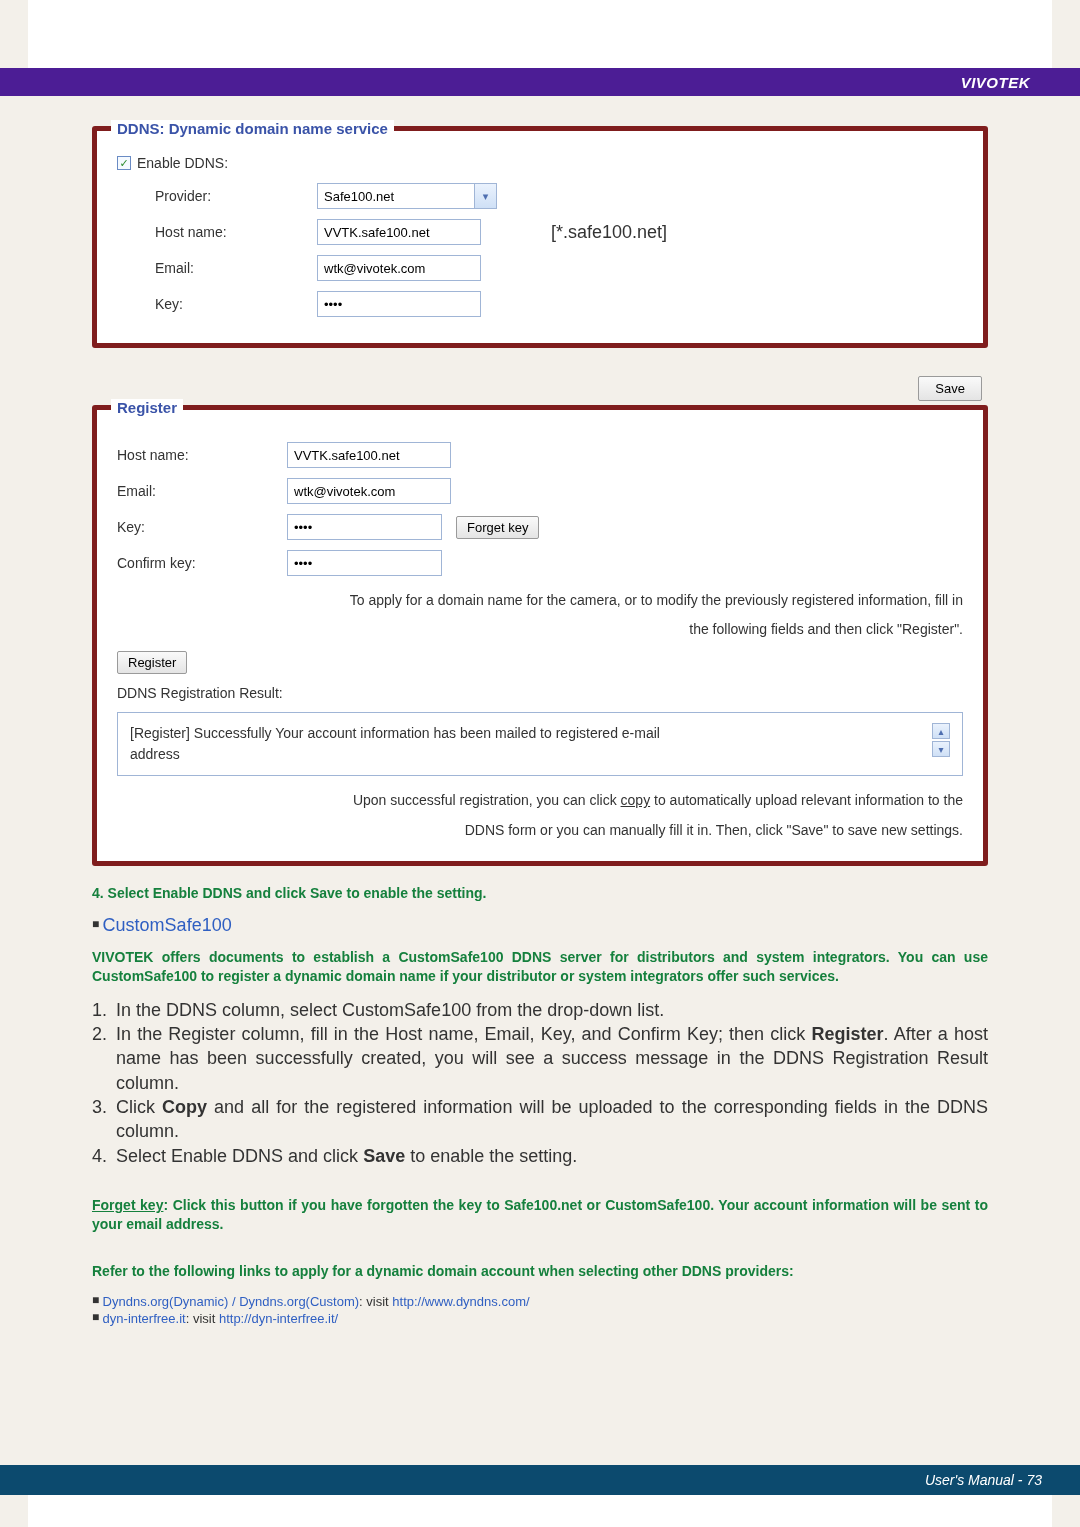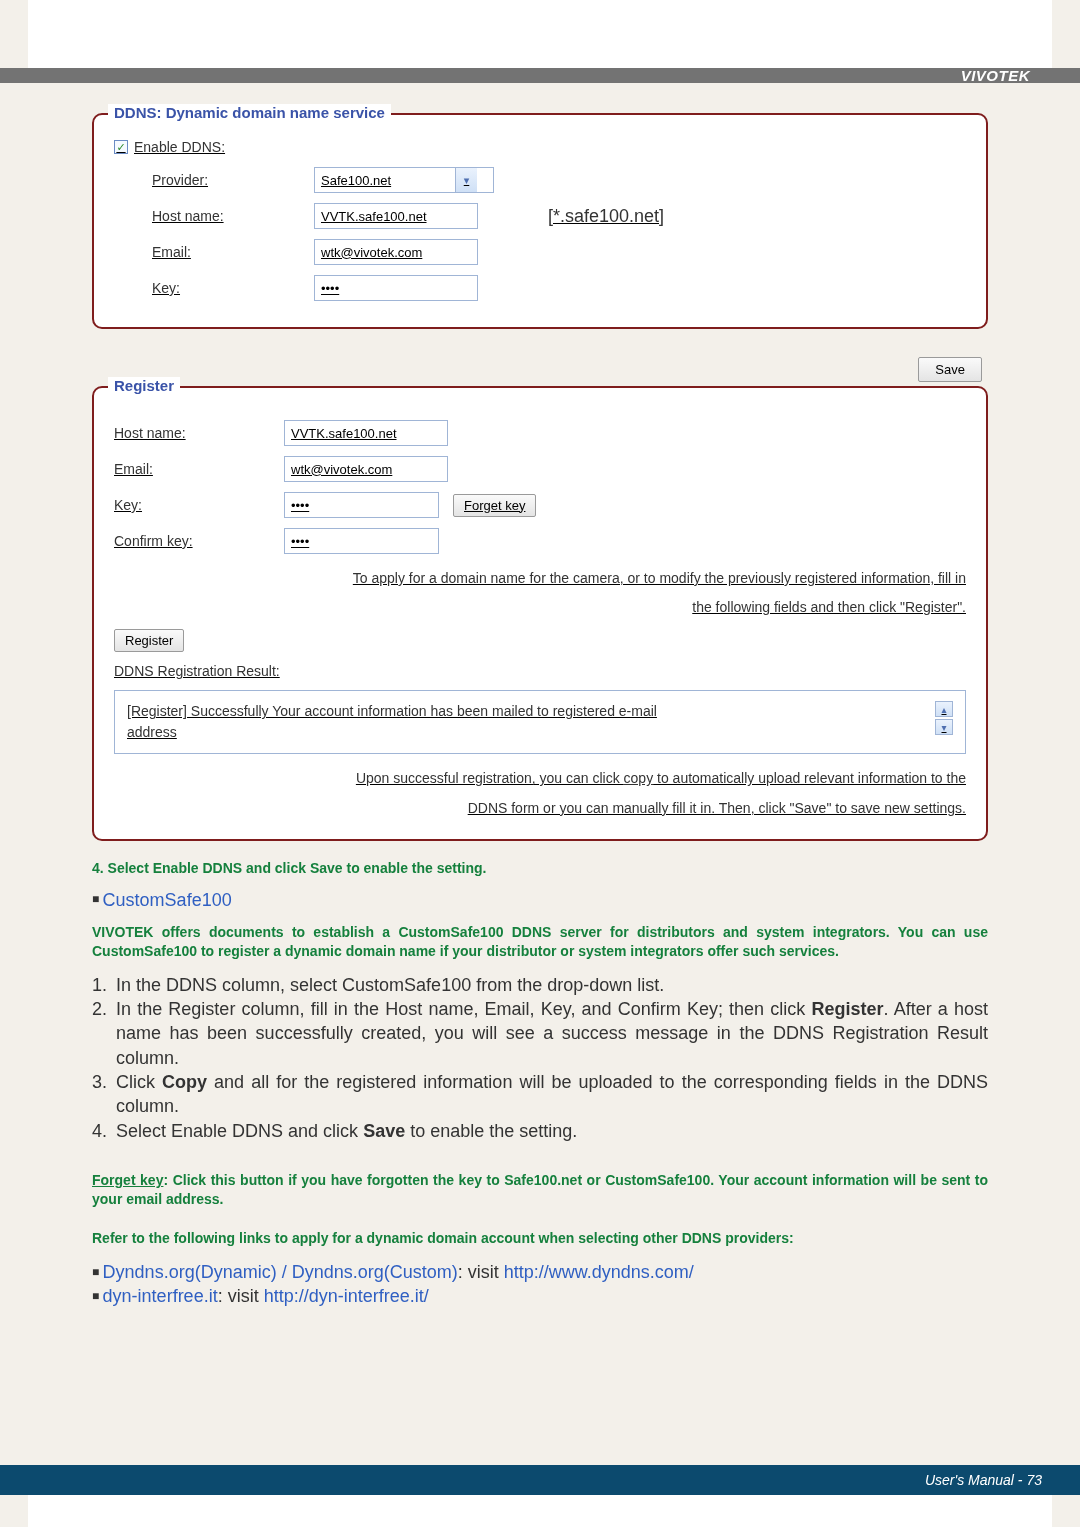--- a/index.html
+++ b/index.html
@@ -9,47 +9,46 @@
     background: #f3f0ea;
     font-family: Arial, Helvetica, sans-serif;
     position: relative;
   }
   .header-band {
     height: 68px;
     background: #fff;
     margin: 0 28px;
   }
   .brand-band {
-    height: 15px;
-    background: #737373;
+    height: 28px;
+    background: #4c1d95;
     margin-bottom: 30px;
     display: flex;
     justify-content: flex-end;
     align-items: center;
     padding-right: 50px;
   }
   .brand-band span {
     color: #fff;
     font-style: italic;
     font-weight: bold;
     font-size: 15px;
     letter-spacing: 0.5px;
   }
   .content-wrap {
     padding: 0 92px;
   }
   
   .panel {
-    border: 2px solid #7f1d1d;
-    background: #fff;
-    border-radius: 10px;
+    border: 5px solid #7f1d1d;
+    background: #fff;
+    border-radius: 3px;
     position: relative;
     padding: 18px 20px 16px 20px;
     margin-bottom: 18px;
-    text-decoration: underline;
   }
   .panel-title {
     position: absolute;
     top: -11px;
     left: 14px;
     background: #fff;
     padding: 0 6px;
     color: #3a53a8;
     font-weight: bold;
     font-size: 15px;
@@ -95,21 +94,21 @@
     font-size: 13px;
     background: #fff;
     font-family: inherit;
   }
   .field-input { width: 164px; }
   .select-like {
     width: 180px;
     display: flex;
     justify-content: space-between;
     align-items: center;
-    padding-right: 16px;
+    padding-right: 0;
   }
   .select-arrow {
     width: 22px; height: 24px;
     background: linear-gradient(#eaf2fd,#cfe0f6);
     border-left: 1px solid #a0b5d6;
     display: flex;
     align-items: center;
     justify-content: center;
     color: #4f6fb0;
     font-size: 11px;
@@ -197,21 +196,21 @@
     text-align: justify;
   }
   ol.num-list li .num {
     flex: 0 0 24px;
   }
   ol.num-list li .txt { flex: 1; }
   .under { text-decoration: underline; }
   .bullet-list {
     list-style: none;
     padding: 0;
-    font-size: 18px;
+    font-size: 13px;
     color: #333;
     line-height: 1.35;
   }
   .bullet-list li::before {
     content: "■ ";
     font-size: 12px;
     position: relative;
     top: -2px;
     color: #333;
   }
@@ -359,21 +358,21 @@
     <li>
         <span class="num">4.</span>
         <span class="txt"><span>Select Enable DDNS and click </span><b>Save</b><span> to enable the setting.</span></span>
       </li>
   </ol>
 
   <div class="body-text body-para" style="margin-top:28px;">
     <span class="under">Forget key</span><span>: Click this button if you have forgotten the key to Safe100.net or CustomSafe100. Your account information will be sent to your email address.</span>
   </div>
 
-  <div class="body-text body-para" style="margin-top:20px;">Refer to the following links to apply for a dynamic domain account when selecting other DDNS providers:</div>
+  <div class="body-text body-para" style="margin-top:28px;">Refer to the following links to apply for a dynamic domain account when selecting other DDNS providers:</div>
 
   <ul class="bullet-list">
     <li>
       <span class="link-blue">Dyndns.org(Dynamic) / Dyndns.org(Custom)</span><span>: visit </span><span class="link-blue">http://www.dyndns.com/</span>
     </li>
     <li>
       <span class="link-blue">dyn-interfree.it</span><span>: visit </span><span class="link-blue">http://dyn-interfree.it/</span>
     </li>
   </ul>
 

